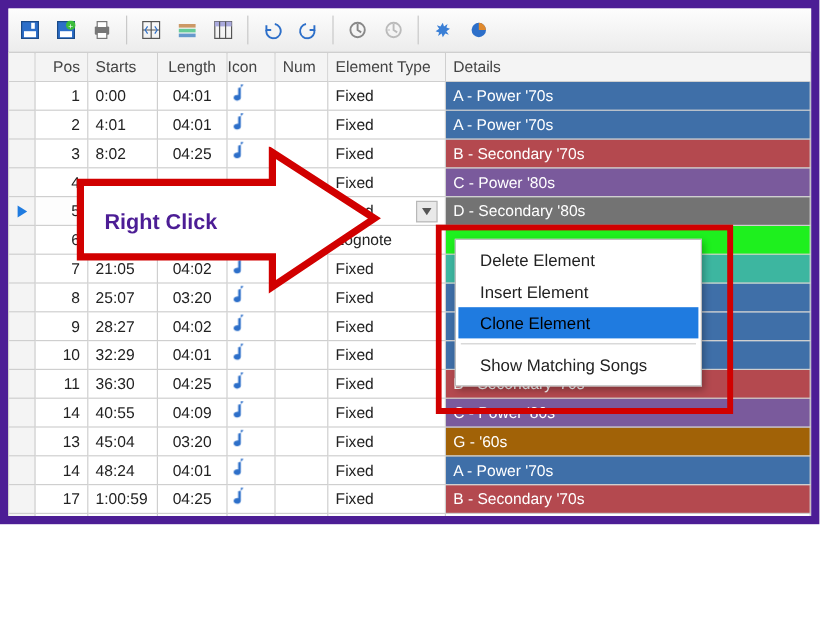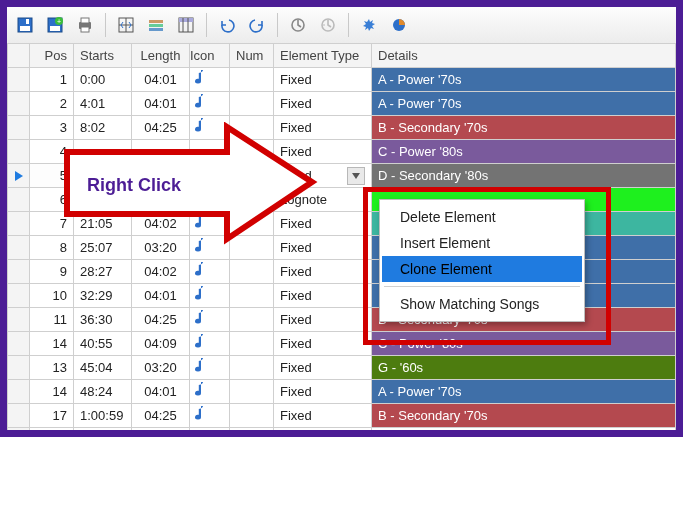--- a/index.html
+++ b/index.html
@@ -314,21 +314,21 @@
           <tr>
             <td class="col-ind"></td>
             <td class="col-pos">13</td>
             <td class="col-starts">45:04</td>
             <td class="col-length">03:20</td>
             <td class="col-icon"><span class="note-ico"><svg width="16" height="18">
                   <path d="M11 1 L11 12 A3 2.4 0 1 1 8.8 9.8 L8.8 4 Q13 3 13 1 Z" fill="#2d6fc9"></path>
                 </svg></span></td>
             <td class="col-num"></td>
             <td class="col-etype">Fixed</td>
-            <td class="details-cell" style="background: #4d7c0f;">G - '60s</td>
+            <td class="details-cell" style="background: #a16207;">G - '60s</td>
           </tr>
           <tr>
             <td class="col-ind"></td>
             <td class="col-pos">14</td>
             <td class="col-starts">48:24</td>
             <td class="col-length">04:01</td>
             <td class="col-icon"><span class="note-ico"><svg width="16" height="18">
                   <path d="M11 1 L11 12 A3 2.4 0 1 1 8.8 9.8 L8.8 4 Q13 3 13 1 Z" fill="#2d6fc9"></path>
                 </svg></span></td>
             <td class="col-num"></td>

